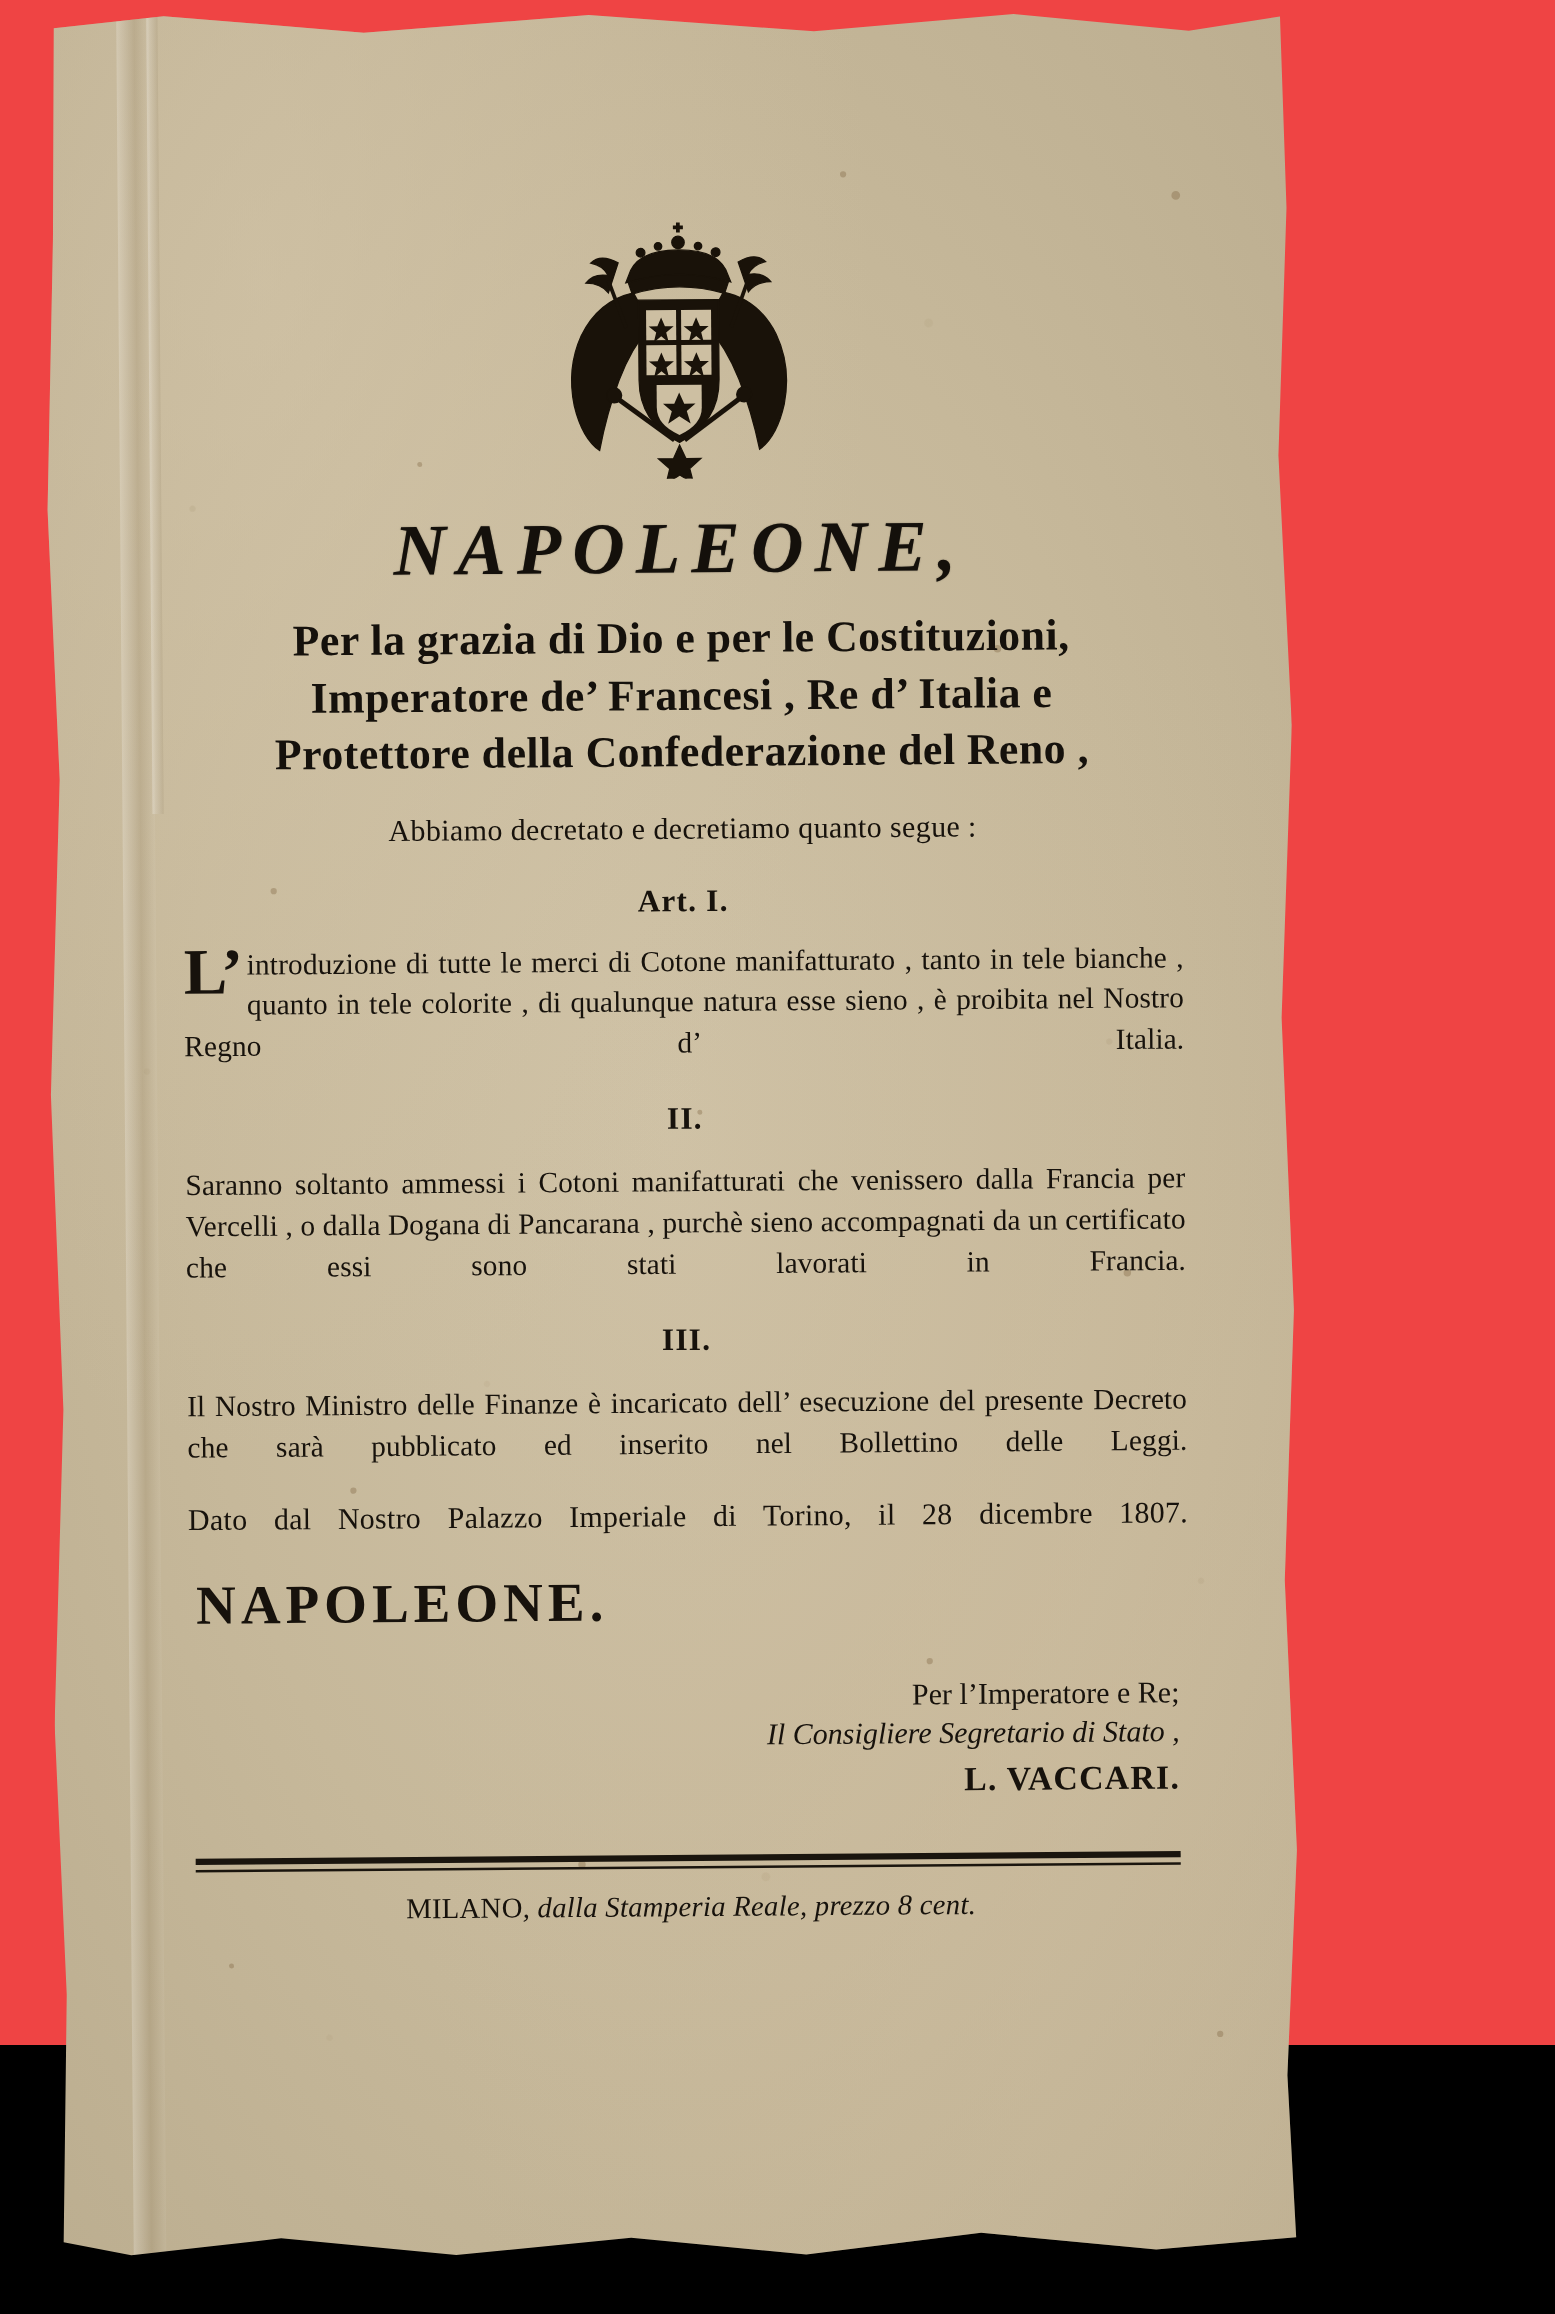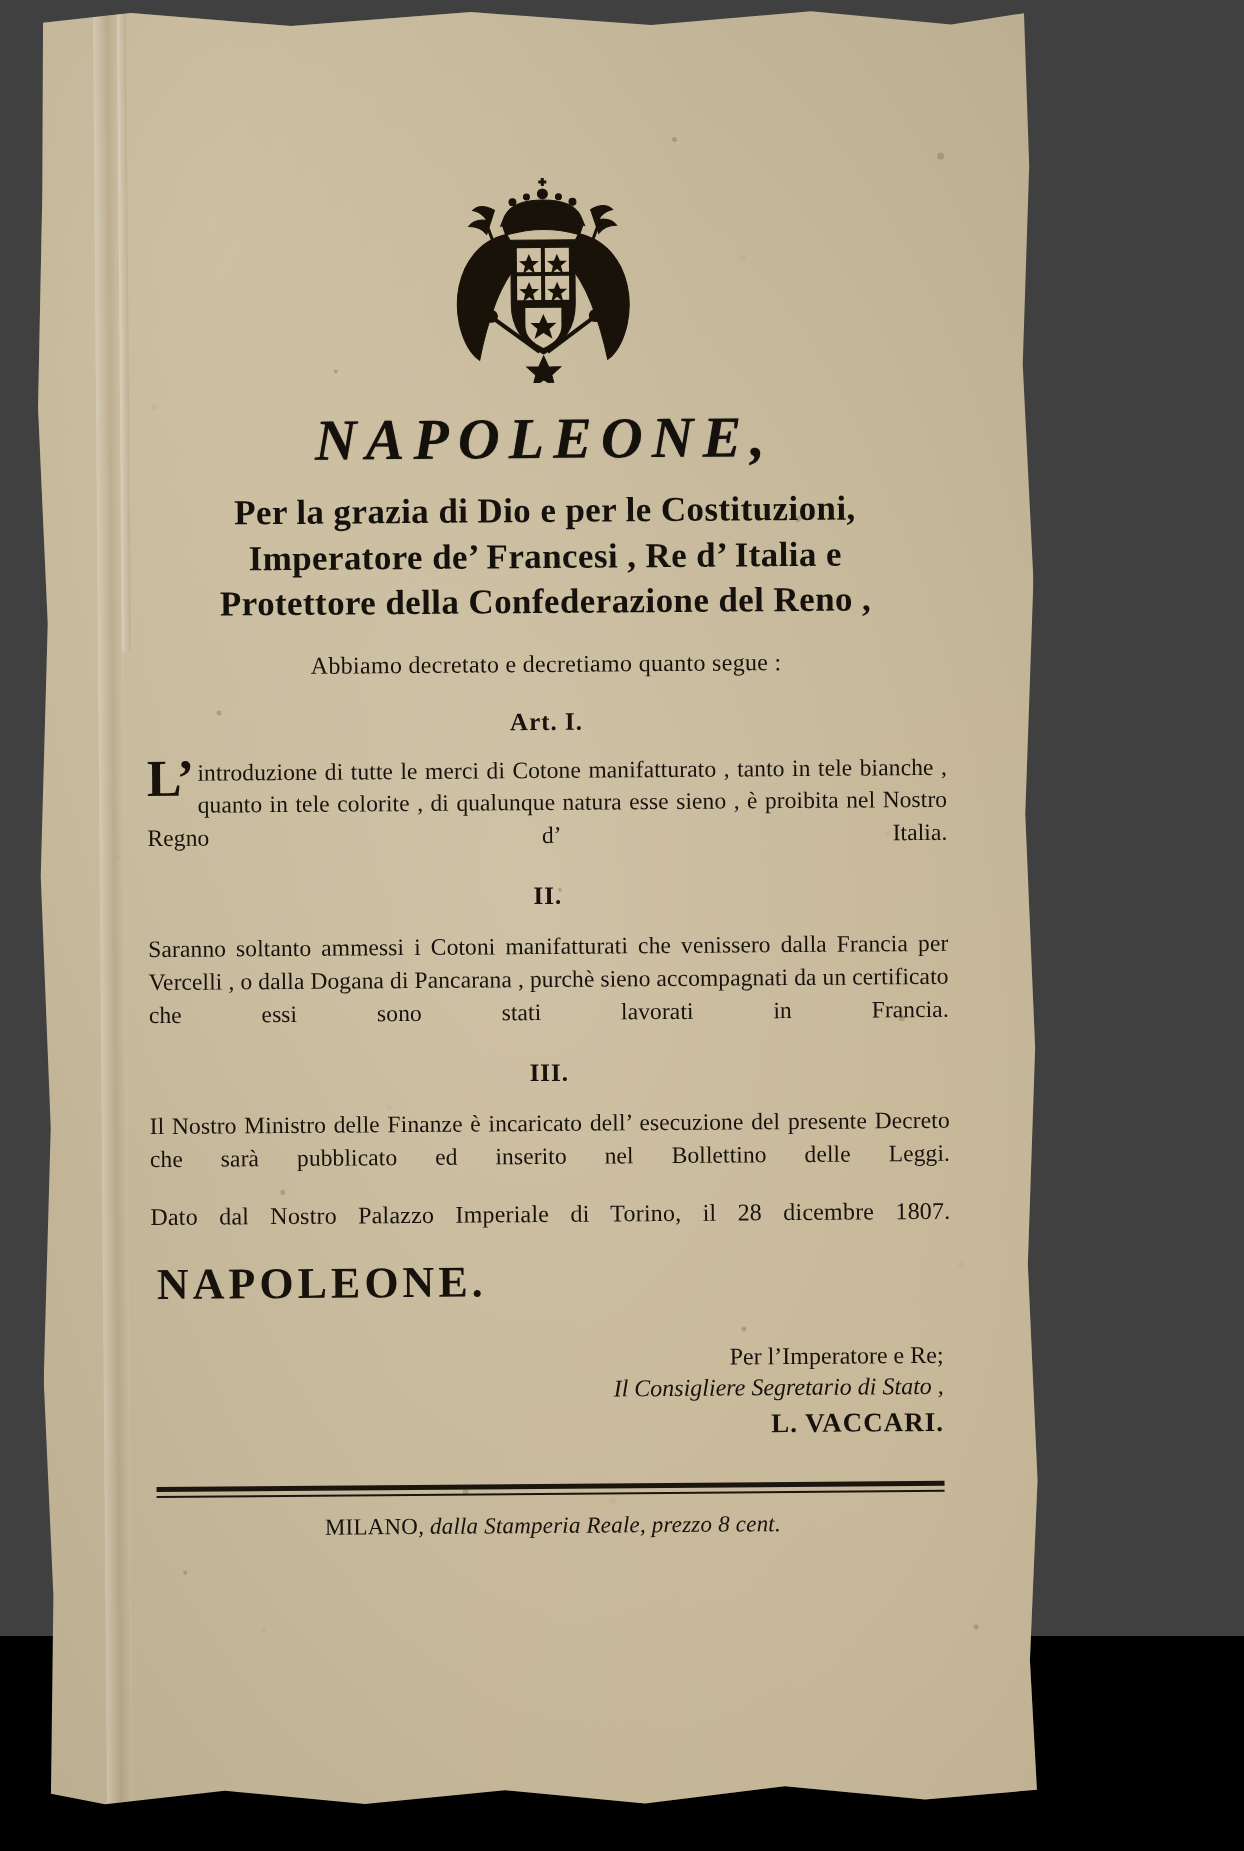--- a/index.html
+++ b/index.html
@@ -11,21 +11,21 @@
     width: 1244px;
     height: 1851px;
     overflow: hidden;
     font-family: "Liberation Serif", serif;
   }
 
   #page {
     position: relative;
     width: 1244px;
     height: 1636px;
-    background: #404040;
+    background: #ef4444;
   }
 
   
   #sheet {
     position: absolute;
     left: 38px;
     top: 8px;
     width: 1000px;
     height: 1800px;
     background:

